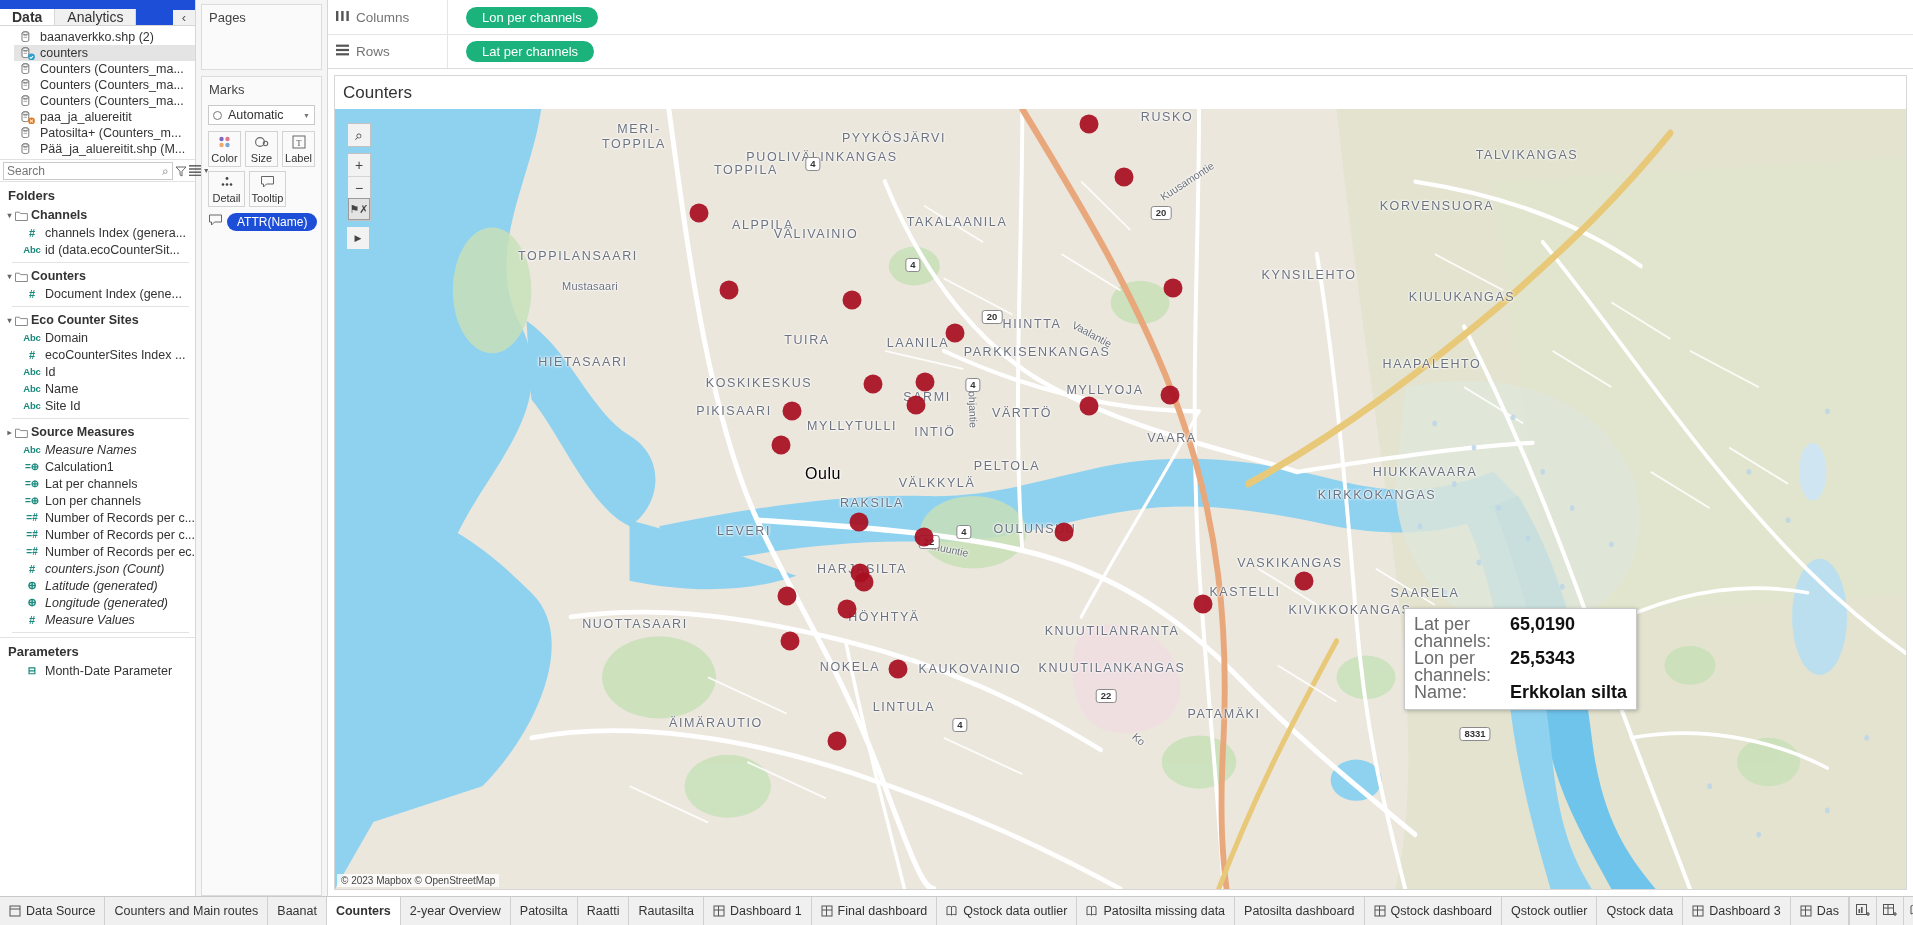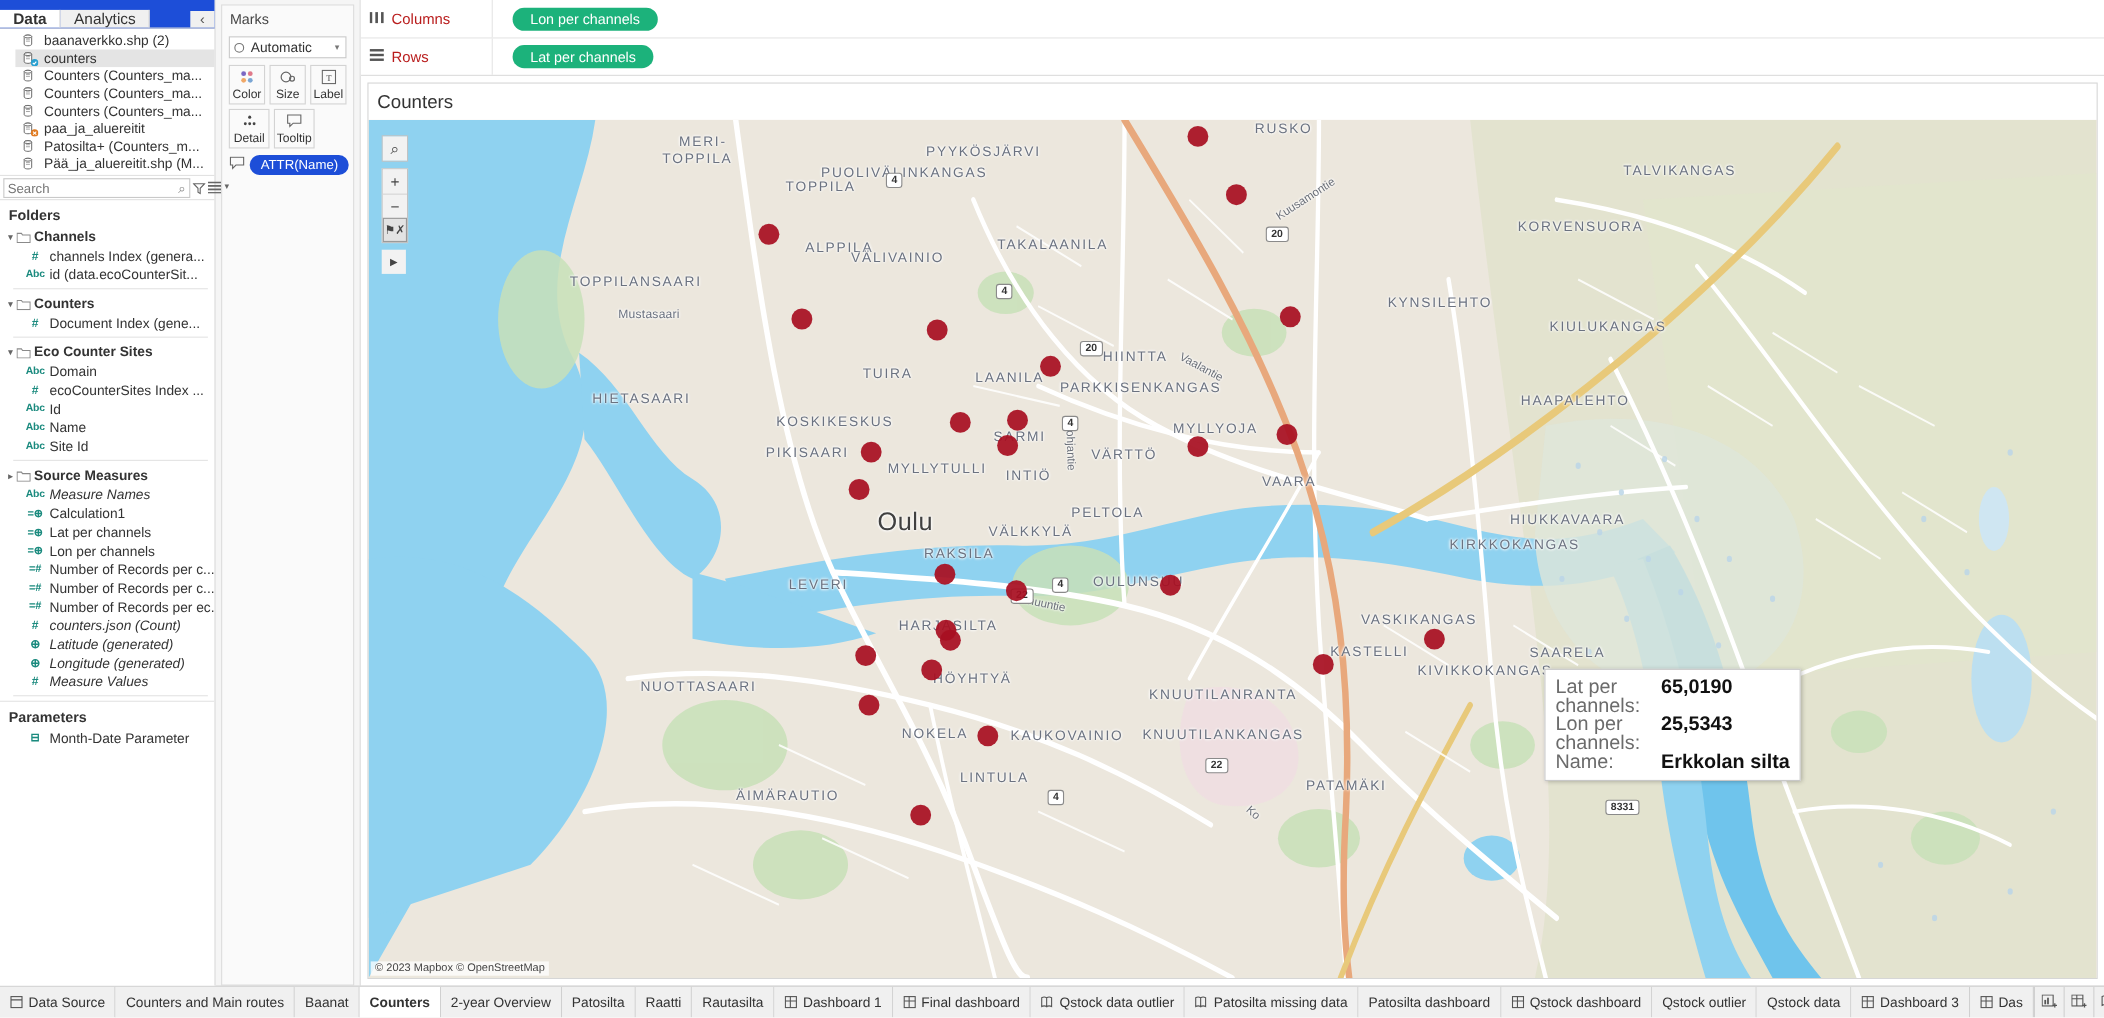--- a/index.html
+++ b/index.html
@@ -116,21 +116,21 @@
     padding: 2px 10px; white-space: nowrap;
   }
 
   
   .main { flex: 1; display: flex; flex-direction: column; min-width: 0; background:#fff; }
   .shelf-bar { border-bottom: 1px solid #dcdcdc; background: #fff; }
   .shelf-row { display: flex; align-items: center; height: 34px; }
   .shelf-row + .shelf-row { border-top: 1px solid #e5e5e5; }
   .shelf-label {
     width: 120px; display: flex; align-items: center; gap: 7px;
-    font-size: 13.5px; color: #b91c1c; padding-left: 8px;
+    font-size: 13.5px; color: #737373; padding-left: 8px;
     border-right: 1px solid #e5e5e5; height: 100%;
   }
   .shelf-drop { flex: 1; padding-left: 18px; display: flex; align-items: center; }
   .pill-green {
     background: #1cb27b; color: #fff; border-radius: 12px; font-size: 13px;
     padding: 3px 16px; white-space: nowrap;
   }
 
   .view-wrap { flex: 1; padding: 6px 6px 6px 6px; min-height: 0; display: flex; flex-direction: column; }
   .view-card { flex: 1; border: 1px solid #d6d6d6; display: flex; flex-direction: column; min-height: 0; }
@@ -139,21 +139,21 @@
 
   
   .map-svg { position: absolute; inset: 0; width: 100%; height: 100%; }
   .mlabel {
     position: absolute; font-family: "Liberation Sans", sans-serif;
     color: #6b7280; white-space: nowrap; pointer-events: none;
     text-shadow: 0 0 3px #fff, 0 0 3px #fff, 0 0 2px #fff;
   }
   .mlabel.hood { font-size: 12.5px; letter-spacing: 1.6px; }
   .mlabel.small { font-size: 11px; letter-spacing: .2px; }
-  .mlabel.city { font-size: 23px; color: #404040; letter-spacing: .5px; }
+  .mlabel.city { font-size: 16px; color: #000000; letter-spacing: .5px; }
   .mlabel.road { font-size: 10.5px; color: #6a6f78; }
   .mlabel.green { color: #3f7c3f; font-size: 11px; }
   .shield {
     position: absolute; background: #fff; border: 1px solid #8a8a8a; border-radius: 3px;
     font-size: 9.5px; color: #333; padding: 0px 4px; line-height: 12px; font-weight:bold;
   }
   .dot {
     position: absolute; width: 19px; height: 19px; border-radius: 50%;
     background: #a80f21; opacity: .93; transform: translate(-50%, -50%);
     cursor: pointer;
@@ -447,20 +447,23 @@
           <div class="divider-line"></div>
           <div class="params-head">Parameters</div>
           <div class="field-row">
            <span class="f-ico" style="font-size:10px;">⊟</span>
            <span class="f-name">Month-Date Parameter</span>
          </div>
         </div>
     </div>
 
     <div class="shelf-col">
+      <div class="card pages">
+        <div class="card-title">Pages</div>
+      </div>
       <div class="card marks">
         <div class="card-title">Marks</div>
         <div class="marks-body">
           <div class="mark-select">
             <span class="circ"></span>
             <span>Automatic</span>
             <span class="arrow">▼</span>
           </div>
 
           <div class="mark-btn-row">

